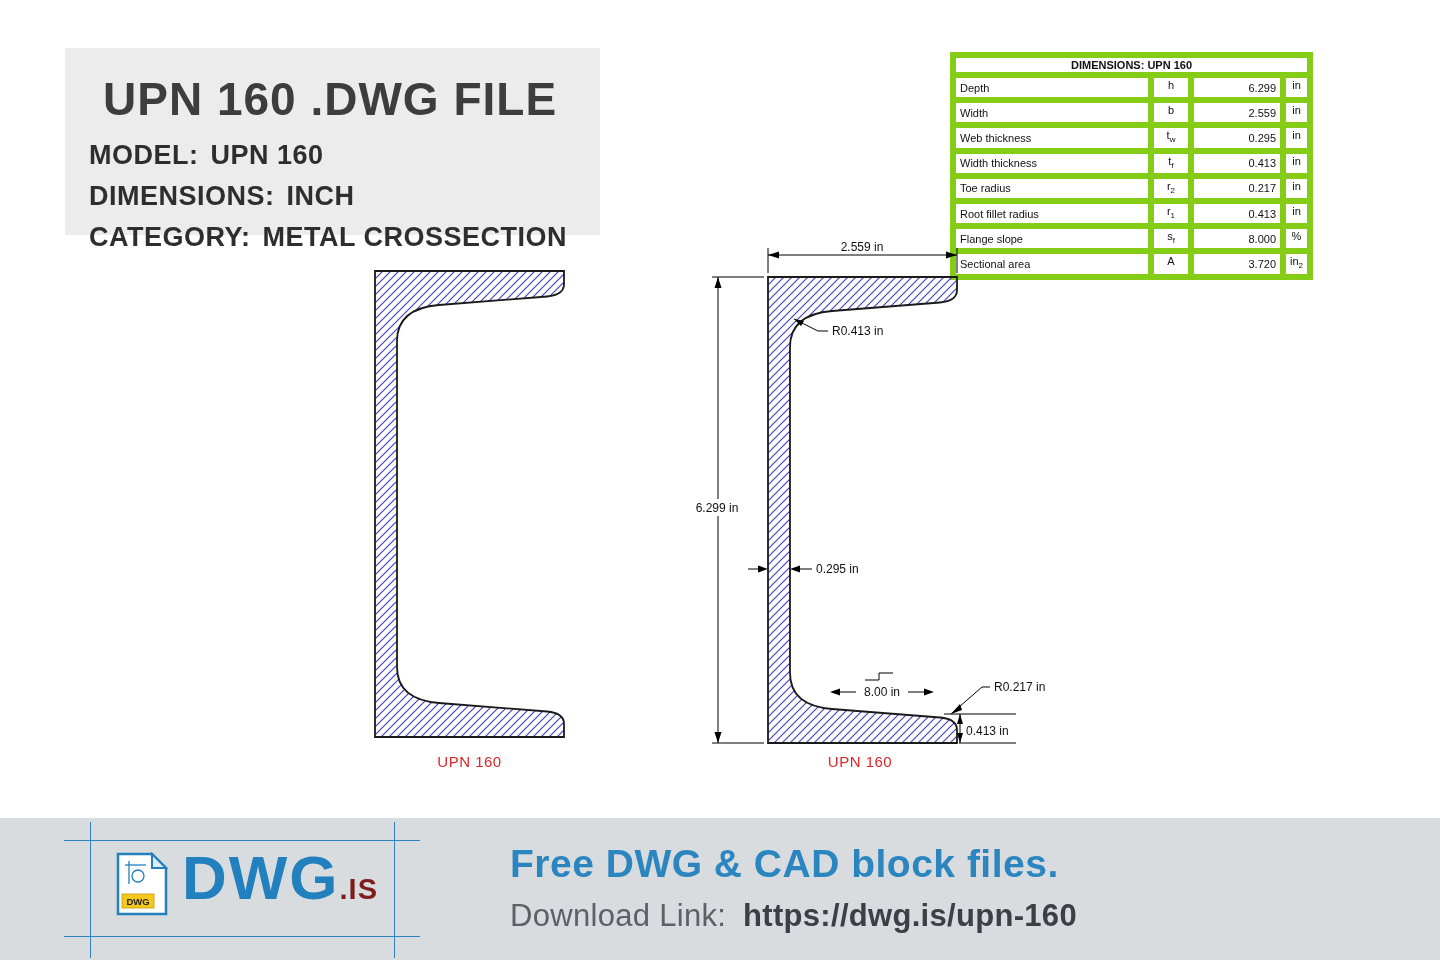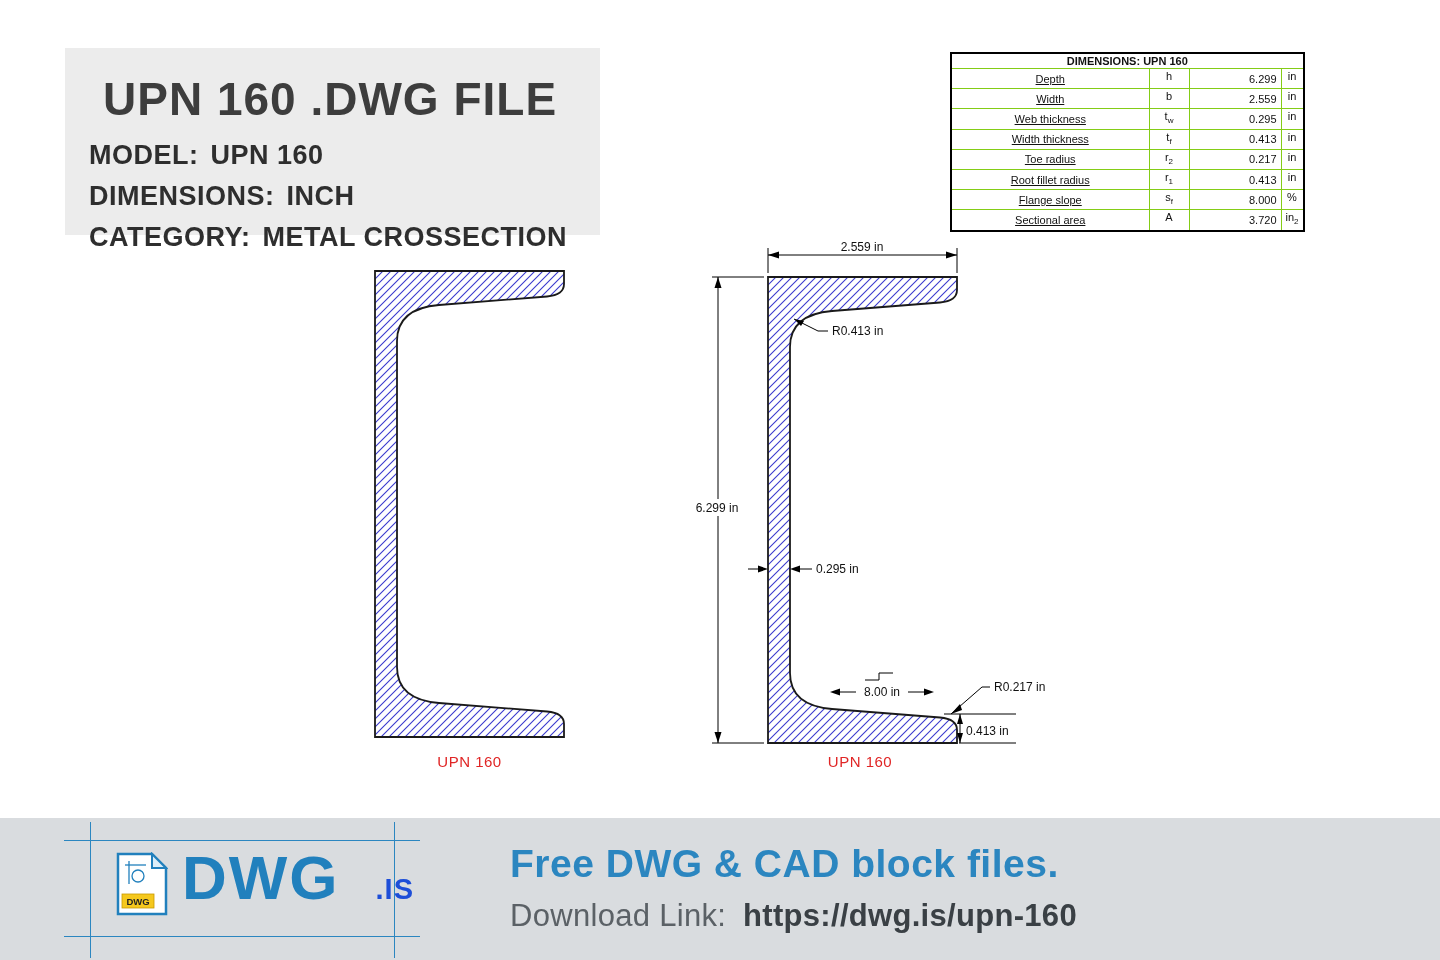--- a/index.html
+++ b/index.html
@@ -28,24 +28,24 @@
   }
   .panel .meta{position:absolute;left:24px;top:82px;}
   .meta .row{font-size:27px;font-weight:bold;color:#2e2e2e;margin-top:10px;letter-spacing:.5px;}
   .meta .lbl{margin-right:12px;}
   
   table.dims{
     position:absolute;left:950px;top:52px;border-collapse:collapse;background:#fff;
     border:2px solid #000;
   }
   table.dims td{
-    border:1px solid #84cc16;font-size:11px;padding:0 4px;color:#111;height:15px;line-height:14px;
+    border:6px solid #84cc16;font-size:11px;padding:0 4px;color:#111;height:15px;line-height:14px;
   }
   td.t-title{font-size:13px;font-weight:bold;text-align:center;padding:2px;}
-  td.c-name{width:198px;text-align:center;text-decoration:underline;}
+  td.c-name{width:198px;text-align:left;}
   td.c-sym{width:40px;text-align:center;}
   td.c-val{width:92px;text-align:right;}
   td.c-unit{width:20px;text-align:center;}
   table.dims sub{font-size:8px;}
   
   .dwg-svg{position:absolute;}
   .section-outline{fill-rule:evenodd;stroke:var(--ink);stroke-width:1.8;}
   .hatch-line{stroke:var(--hatch);stroke-width:1.1;}
   .dim{stroke:#000;stroke-width:1;fill:none;}
   .dim-arrow{fill:#000;stroke:none;}
@@ -55,21 +55,21 @@
     font-size:15px;letter-spacing:.5px;
   }
   
   .footer{position:absolute;left:0;top:818px;width:1440px;height:142px;background:var(--footer-bg);}
   .frame-line{position:absolute;background:var(--accent);}
   .fl-h{height:1px;width:356px;left:64px;}
   .fl-v{width:1px;height:136px;top:4px;}
   .logo-icon{position:absolute;left:116px;top:34px;}
   .logo-word{position:absolute;left:182px;top:24px;white-space:nowrap;}
   .logo-word .dwg{font-size:62px;font-weight:bold;color:#2180bd;letter-spacing:2px;}
-  .logo-word .is{font-size:29px;font-weight:bold;color:#1d4ed8;letter-spacing:1px;margin-left:36px;}
+  .logo-word .is{font-size:29px;font-weight:bold;color:#7f1d1d;letter-spacing:1px;}
   .headline{
     position:absolute;left:510px;top:24px;font-size:39px;font-weight:bold;
     color:var(--accent);letter-spacing:.5px;
   }
   .download{position:absolute;left:510px;top:80px;font-size:31px;color:#5b6166;letter-spacing:.3px;}
   .download .url{font-weight:bold;color:#3a4045;margin-left:8px;}
 </style>
 </head>
 <body>
 

